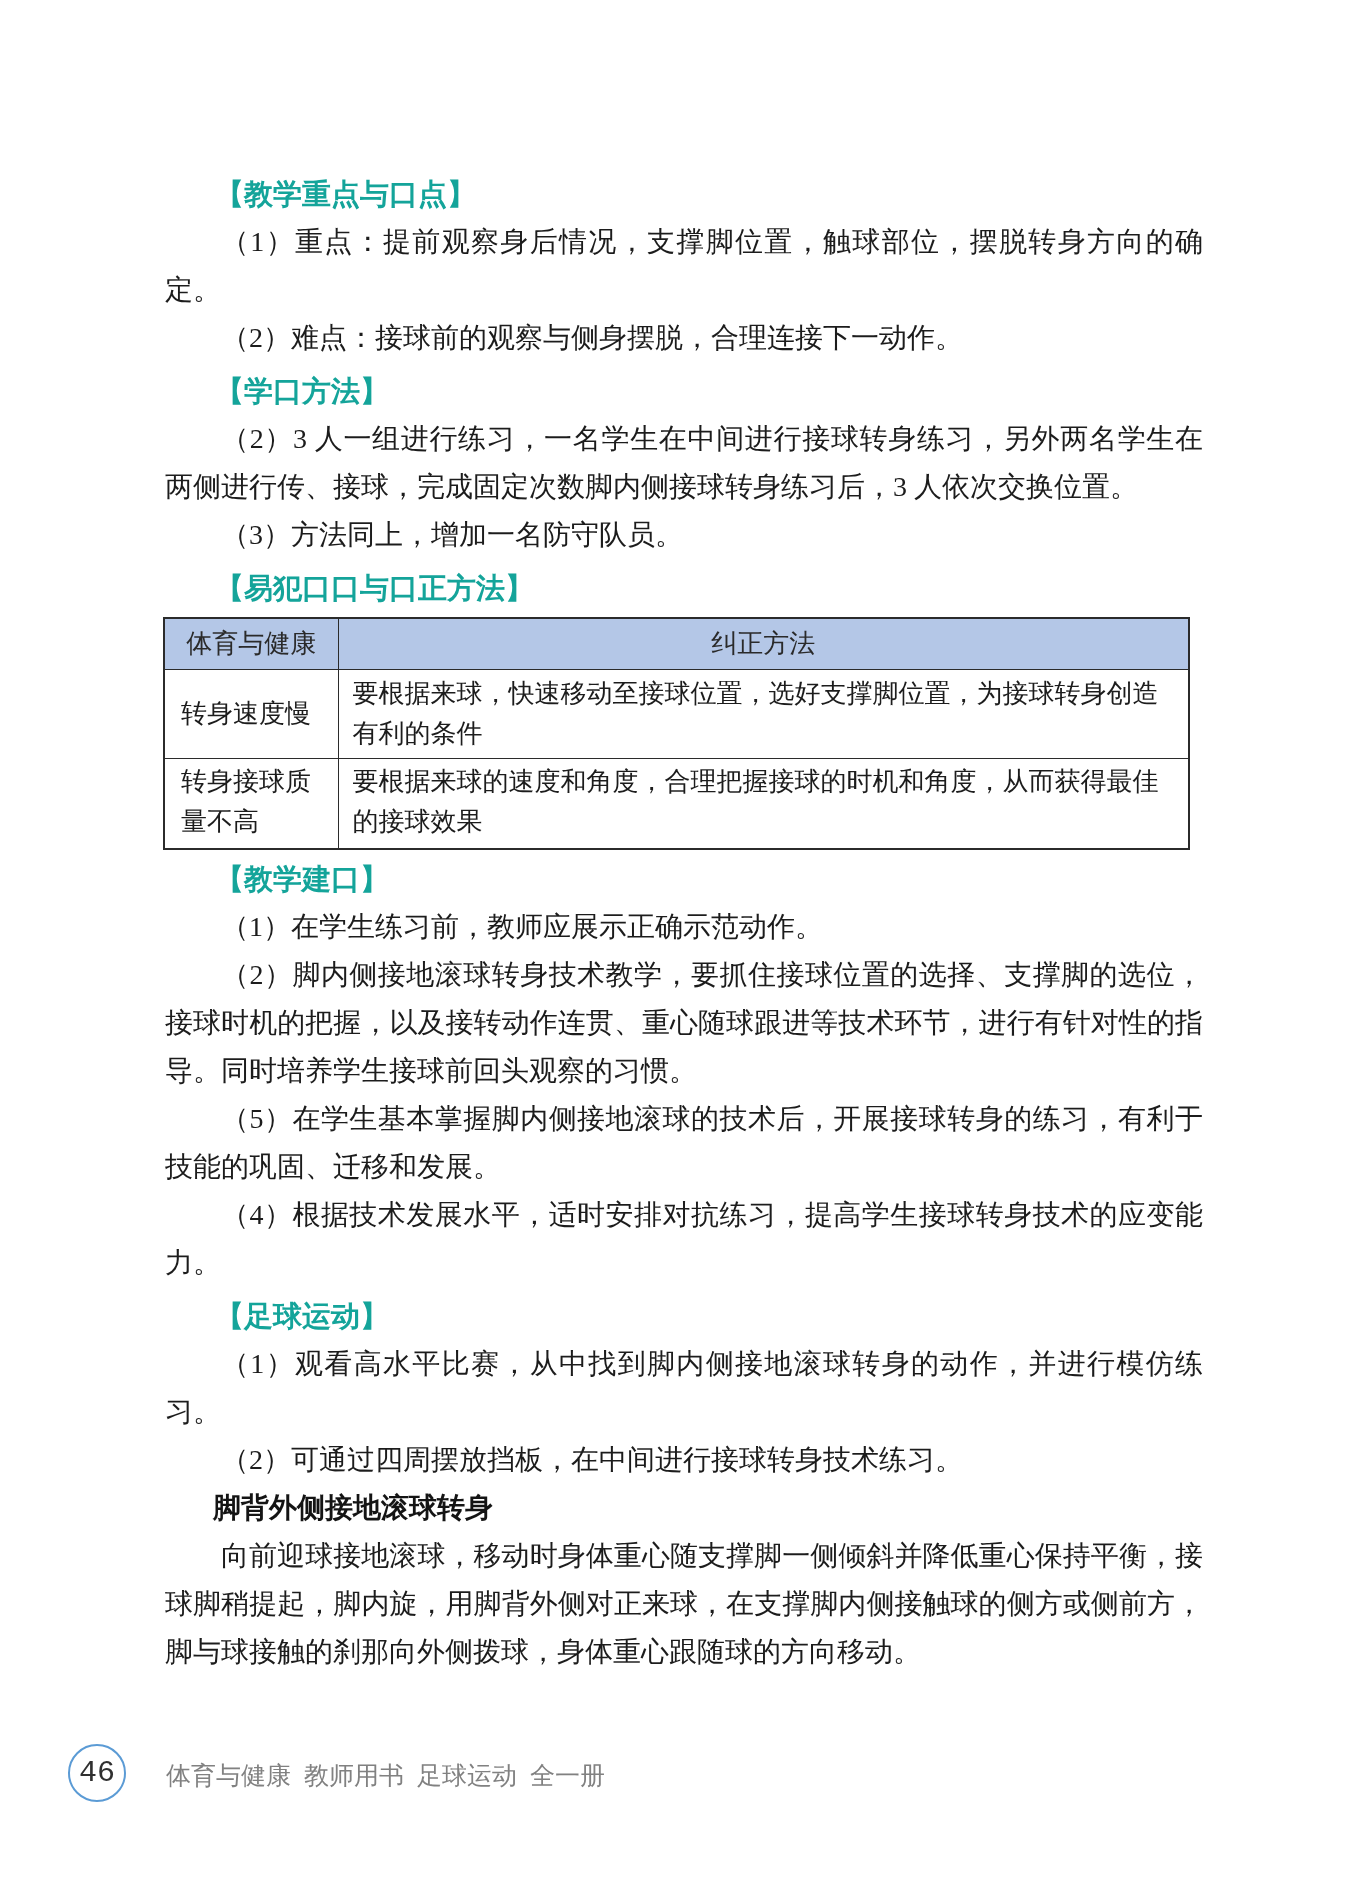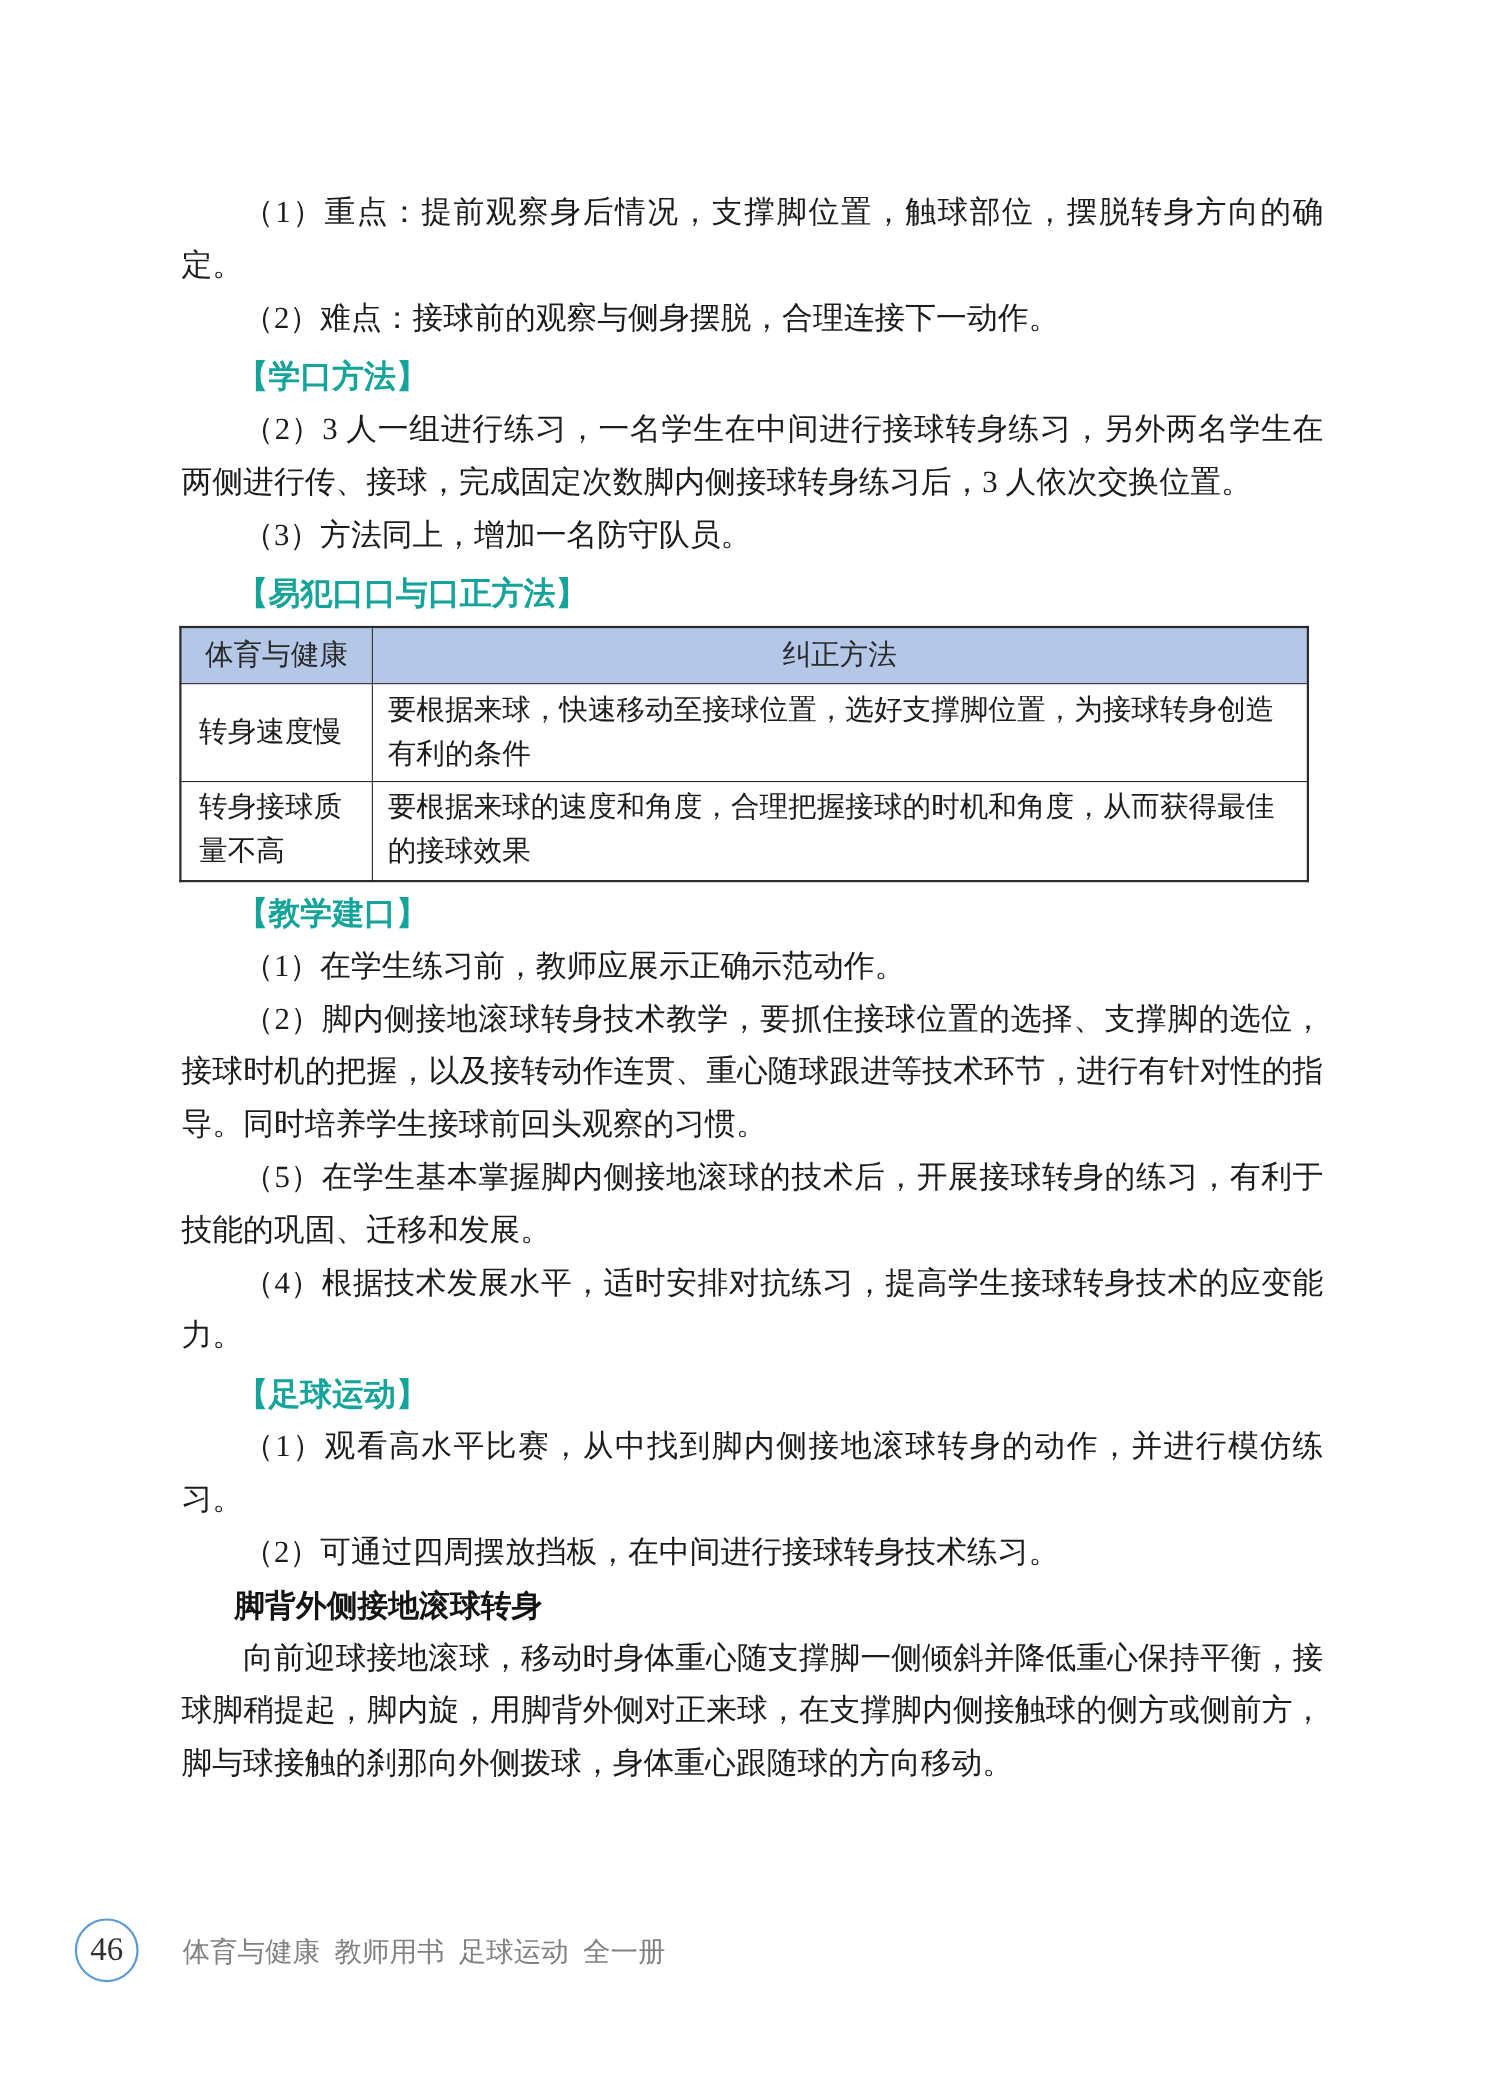--- a/index.html
+++ b/index.html
@@ -72,41 +72,42 @@
   td.corr-cell { padding:4px 10px 4px 14px; }
   tr.row-1 td { height:51px; }
   tr.row-2 td { height:91px;font-family:Liberation Mono, monospace; }
   .page-circle {
     position:absolute;
     left:68px; top:1744px;
     width:58px; height:58px;
     border:2px solid #5b9bd5;
     border-radius:50%;
     display:flex; align-items:center; justify-content:center;
-    font-family:Liberation Serif, serif;
+    font-family:Liberation Mono, monospace;
     font-size:30px;
     color:#303030;
   }
   .footer-series {
     position:absolute;
     left:166px; top:1760px;
     display:flex;
     gap:13px;
     font-family:"Liberation Sans","DejaVu Sans",sans-serif;
     font-size:25px;
     line-height:30px;
     color:#818181;
   }
 </style>
 </head>
 <body>
 
 <div class="page">
   <div class="content">
 
+    <div class="sec-heading" style="margin-top:0">【教学重点与口点】</div>
     <p class="para">（1）重点：提前观察身后情况，支撑脚位置，触球部位，摆脱转身方向的确定。</p>
     <p class="para">（2）难点：接球前的观察与侧身摆脱，合理连接下一动作。</p>
 
     <div class="sec-heading">【学口方法】</div>
     <p class="para">（2）3 人一组进行练习，一名学生在中间进行接球转身练习，另外两名学生在两侧进行传、接球，完成固定次数脚内侧接球转身练习后，3 人依次交换位置。</p>
     <p class="para">（3）方法同上，增加一名防守队员。</p>
 
     <div class="sec-heading">【易犯口口与口正方法】</div>
 
     <table class="err-table">

